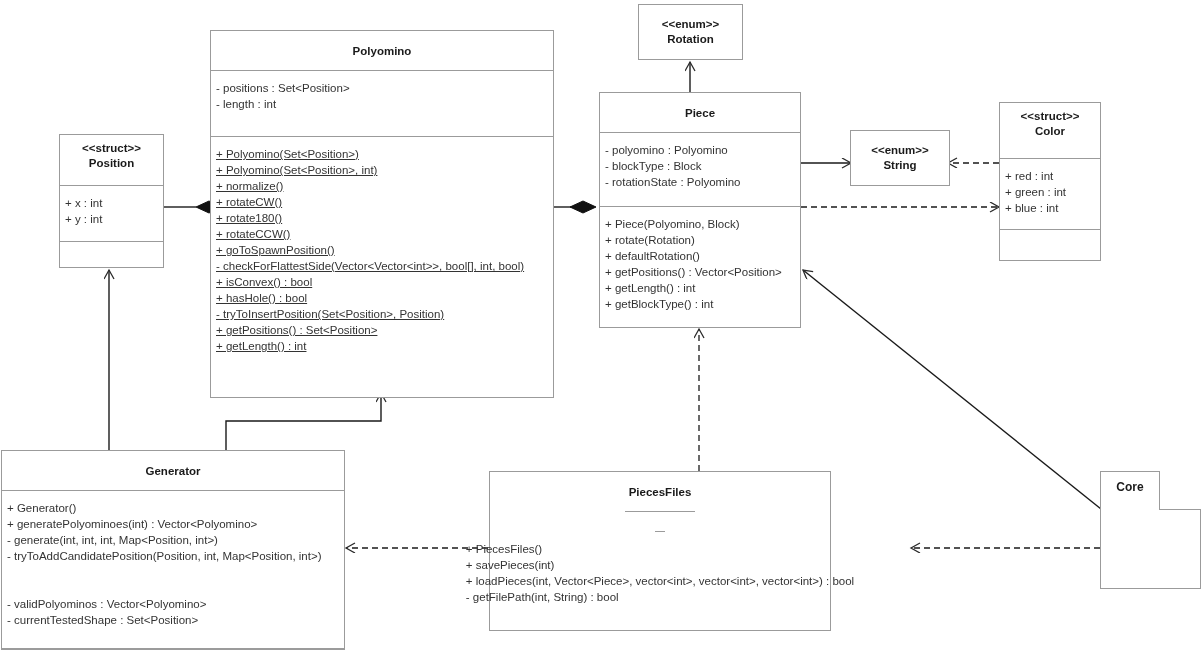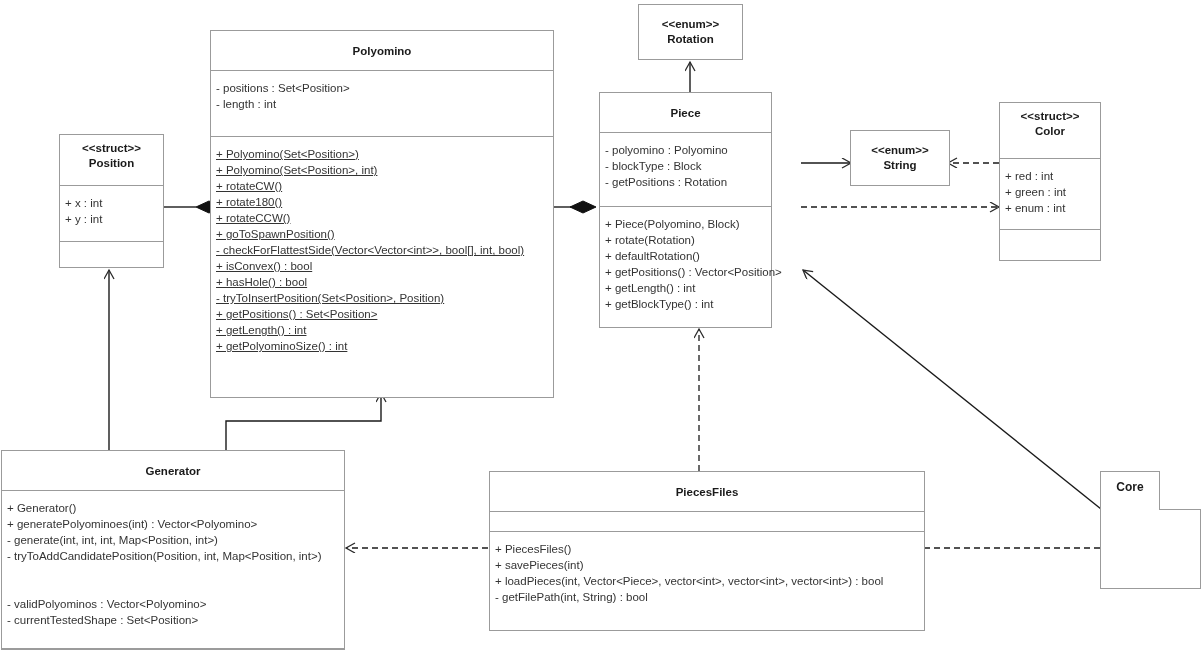--- a/index.html
+++ b/index.html
@@ -158,49 +158,49 @@
     <div class="uml-title" style="height:40px; line-height:28px;">
       <span>Polyomino</span>
     </div>
     <div class="uml-compartment" style="height:66px;">
       <span class="member">- positions : Set&lt;Position&gt;</span>
       <span class="member">- length : int</span>
     </div>
     <div class="uml-compartment last" style="flex:1;text-decoration:underline;">
       <span class="member">+ Polyomino(Set&lt;Position&gt;)</span>
       <span class="member">+ Polyomino(Set&lt;Position&gt;, int)</span>
+      <span class="member">+ normalize()</span>
       <span class="member">+ rotateCW()</span>
       <span class="member">+ rotate180()</span>
       <span class="member">+ rotateCCW()</span>
       <span class="member">+ goToSpawnPosition()</span>
       <span class="member">- checkForFlattestSide(Vector&lt;Vector&lt;int&gt;&gt;, bool[], int, bool)</span>
       <span class="member">+ isConvex() : bool</span>
       <span class="member">+ hasHole() : bool</span>
       <span class="member">- tryToInsertPosition(Set&lt;Position&gt;, Position)</span>
       <span class="member">+ getPositions() : Set&lt;Position&gt;</span>
       <span class="member">+ getLength() : int</span>
-      <span class="member">+ getPolyominoSize() : int</span>
     </div>
   </div>
 
   <div class="uml-box" style="left:638px; top:4px; width:105px; height:56px;">
     <div class="uml-title noborder" style="height:100%; padding-top:12px;">
       <span class="stereo">&lt;&lt;enum&gt;&gt;</span>
       <span>Rotation</span>
     </div>
   </div>
 
-  <div class="uml-box" style="left:599px; top:92px; width:173px; height:236px;">
+  <div class="uml-box" style="left:599px; top:92px; width:202px; height:236px;">
     <div class="uml-title" style="height:40px; line-height:28px;">
       <span>Piece</span>
     </div>
     <div class="uml-compartment" style="height:74px;">
       <span class="member">- polyomino : Polyomino</span>
       <span class="member">- blockType : Block</span>
-      <span class="member">- getPositions : Rotation</span>
+      <span class="member">- rotationState : Polyomino</span>
     </div>
     <div class="uml-compartment last" style="flex:1;">
       <span class="member">+ Piece(Polyomino, Block)</span>
       <span class="member">+ rotate(Rotation)</span>
       <span class="member">+ defaultRotation()</span>
       <span class="member">+ getPositions() : Vector&lt;Position&gt;</span>
       <span class="member">+ getLength() : int</span>
       <span class="member">+ getBlockType() : int</span>
     </div>
   </div>
@@ -213,42 +213,42 @@
   </div>
 
   <div class="uml-box" style="left:999px; top:102px; width:102px; height:159px;">
     <div class="uml-title" style="height:56px;">
       <span class="stereo">&lt;&lt;struct&gt;&gt;</span>
       <span>Color</span>
     </div>
     <div class="uml-compartment" style="height:71px;">
       <span class="member">+ red : int</span>
       <span class="member">+ green : int</span>
-      <span class="member">+ enum : int</span>
+      <span class="member">+ blue : int</span>
     </div>
     <div class="uml-compartment last" style="flex:1;"></div>
   </div>
 
   <div class="uml-box" style="left:1px; top:450px; width:344px; height:200px;">
     <div class="uml-title" style="height:40px; line-height:28px;">
       <span>Generator</span>
     </div>
     <div class="uml-compartment last" style="flex:1;">
       <span class="member">+ Generator()</span>
       <span class="member">+ generatePolyominoes(int) : Vector&lt;Polyomino&gt;</span>
       <span class="member">- generate(int, int, int, Map&lt;Position, int&gt;)</span>
       <span class="member">- tryToAddCandidatePosition(Position, int, Map&lt;Position, int&gt;)</span>
     </div>
     <div class="uml-compartment" style="height:62px;">
       <span class="member">- validPolyominos : Vector&lt;Polyomino&gt;</span>
       <span class="member">- currentTestedShape : Set&lt;Position&gt;</span>
     </div>
   </div>
 
-  <div class="uml-box" style="left:489px; top:471px; width:436px; height:160px;">
+  <div class="uml-box" style="left:489px; top:471px; width:342px; height:160px;align-items:center;">
     <div class="uml-title" style="height:40px; line-height:28px;">
       <span>PiecesFiles</span>
     </div>
     <div class="uml-compartment" style="height:20px;"></div>
     <div class="uml-compartment last" style="flex:1;">
       <span class="member">+ PiecesFiles()</span>
       <span class="member">+ savePieces(int)</span>
       <span class="member">+ loadPieces(int, Vector&lt;Piece&gt;, vector&lt;int&gt;, vector&lt;int&gt;, vector&lt;int&gt;) : bool</span>
       <span class="member">- getFilePath(int, String) : bool</span>
     </div>

